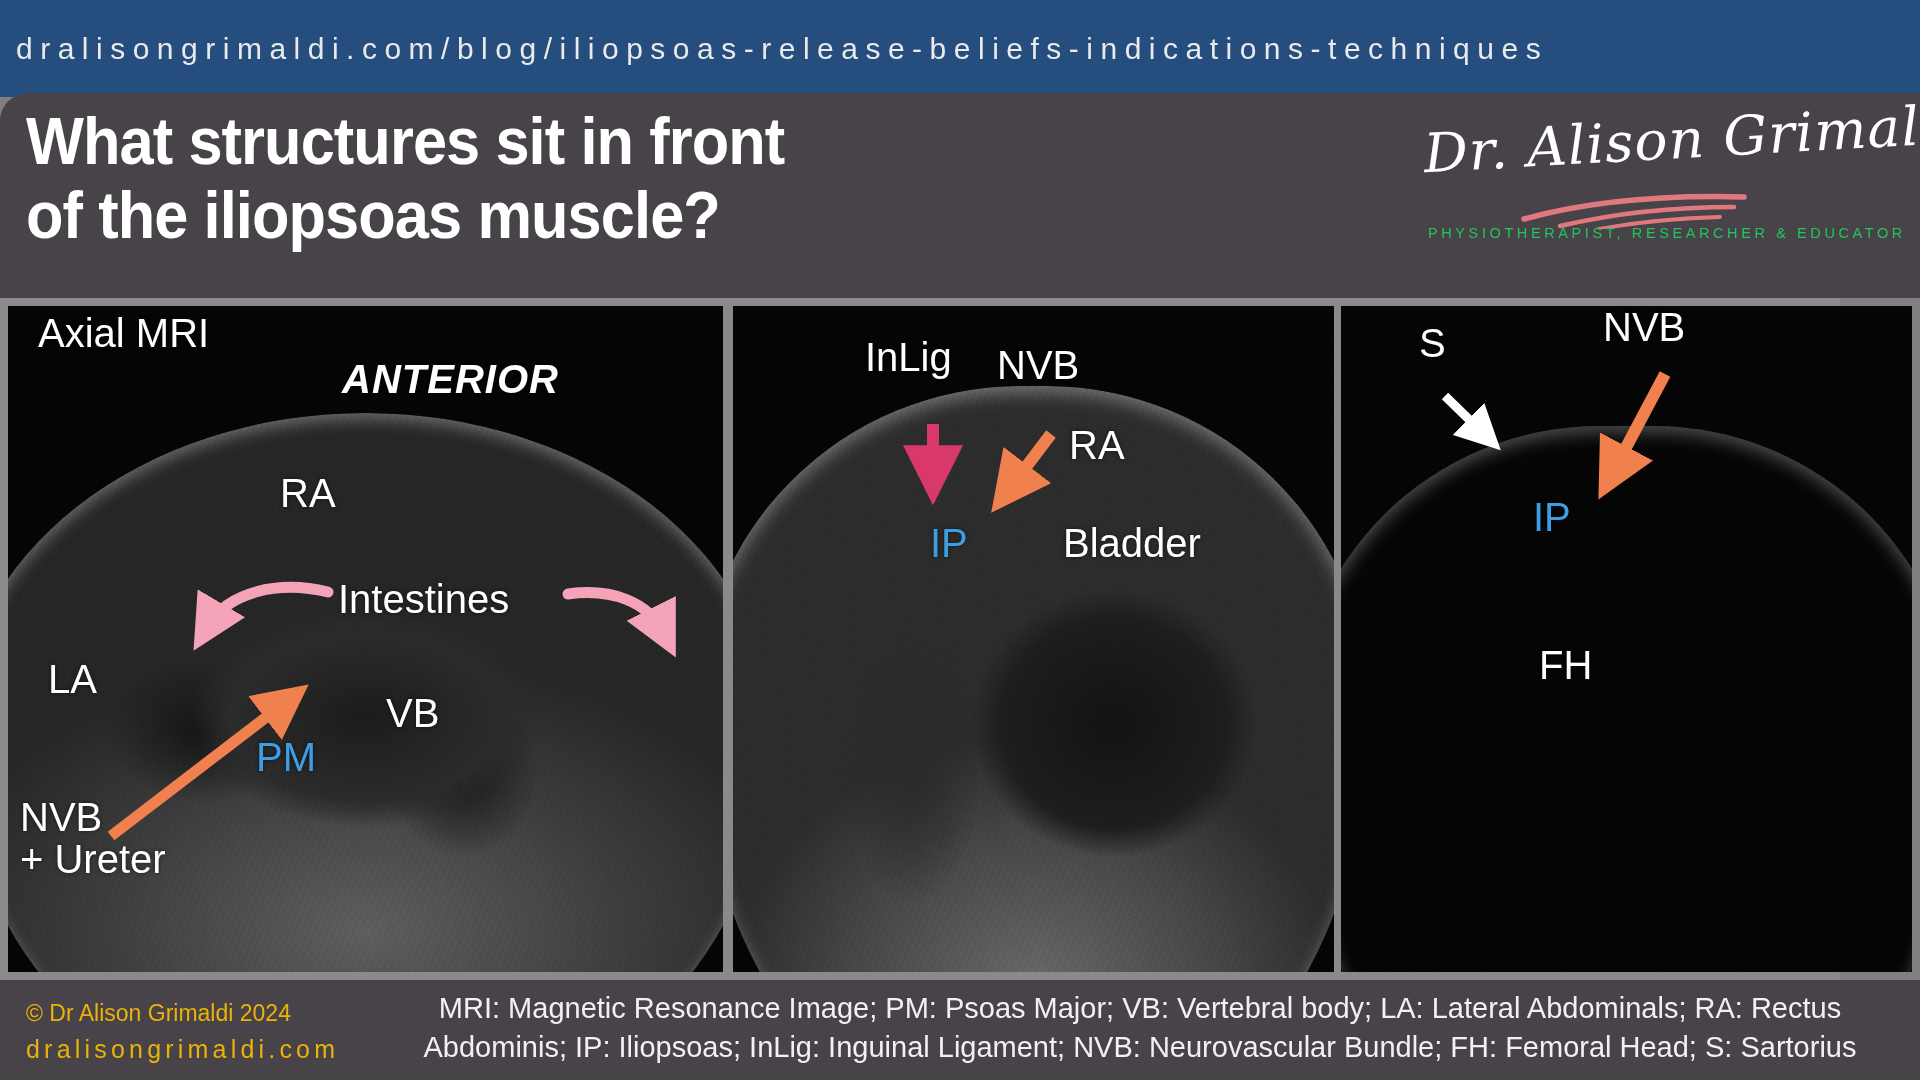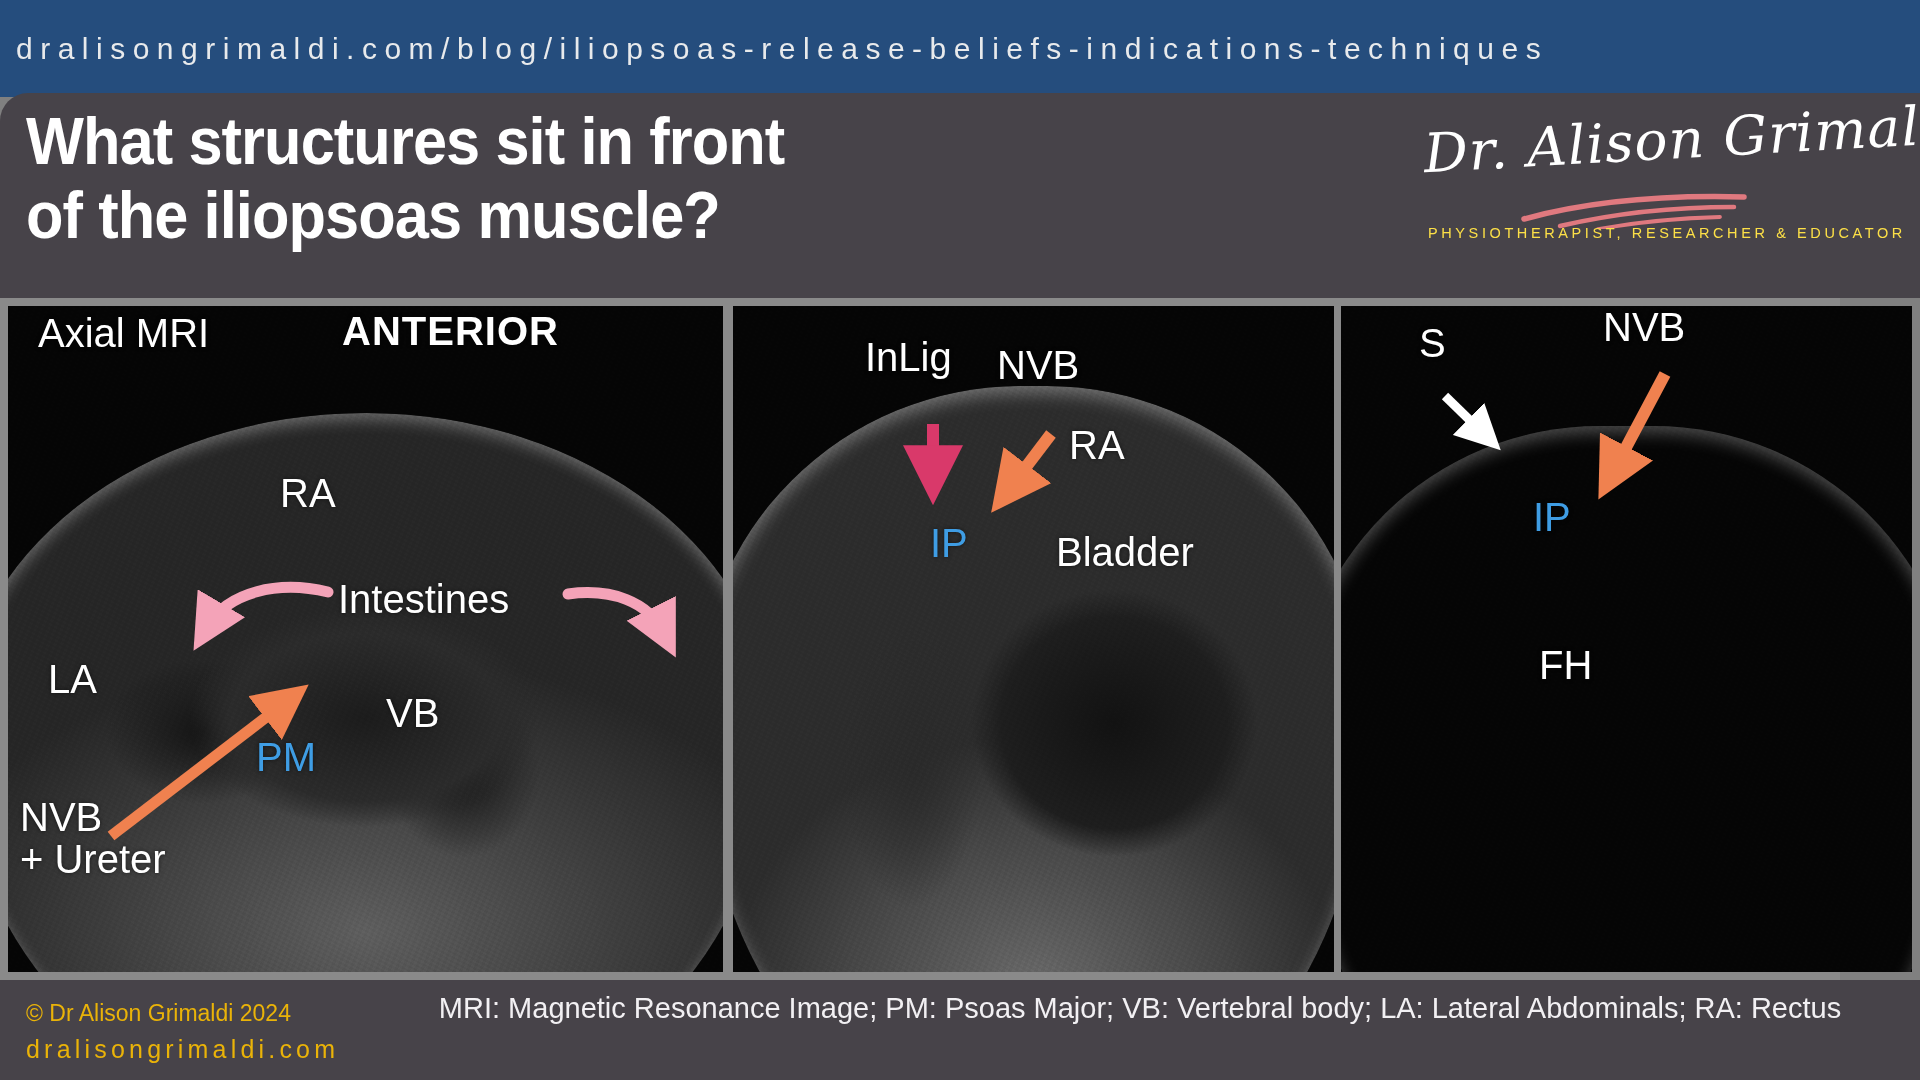--- a/index.html
+++ b/index.html
@@ -37,21 +37,21 @@
   .logo-script {
     position:absolute; left:0; top:2px; width:470px; text-align:center;
     color:#ffffff; font-family:"DejaVu Serif", serif;
     font-style:italic; font-size:54px; font-weight:400;
     letter-spacing:1px; transform:rotate(-3.2deg) scaleX(1.02);
     transform-origin:center center; white-space:nowrap;
   }
   .swoosh { position:absolute; left:92px; top:86px; width:240px; height:36px; }
   .logo-tag {
     position:absolute; left:0; top:118px; width:470px; text-align:center;
-    color:#fde047; font-size:14.5px; letter-spacing:3.6px; white-space:nowrap;
+    color:#22c55e; font-size:14.5px; letter-spacing:3.6px; white-space:nowrap;
   }
 
   
   .strip { position:absolute; left:0; top:298px; width:1840px; height:682px; background:#8a8a8a; }
 
   .panel { position:absolute; top:8px; height:666px; overflow:hidden; background:#000; }
   .p1 { left:8px;    width:715px; }
   .p2 { left:733px;  width:601px; }
   .p3 { left:1341px; width:571px; }
 
@@ -94,21 +94,21 @@
   .noise {
     position:absolute; inset:0; opacity:.28; mix-blend-mode:overlay;
     background-image:
       repeating-linear-gradient(27deg, rgba(255,255,255,.07) 0 2px, rgba(0,0,0,.07) 2px 4px),
       repeating-linear-gradient(113deg, rgba(255,255,255,.05) 0 3px, rgba(0,0,0,.05) 3px 6px);
   }
 
   
   .lbl { position:absolute; color:#ffffff; font-size:40px; line-height:1.05; white-space:pre-line; text-shadow:0 0 4px rgba(0,0,0,.55); }
   .lbl.blue { color:#3f9de4; }
-  .lbl.ital { font-weight:600; letter-spacing:1px; }
+  .lbl.ital { font-style:italic; font-weight:600; letter-spacing:1px;margin-top:48px; }
 
   svg.ov { position:absolute; inset:0; width:100%; height:100%; overflow:visible; }
 
   
   .footer {
     position:absolute; left:0; top:980px; width:1920px; height:100px;
     background:#474349;
   }
   .copy { position:absolute; left:26px; top:16px; color:#eab308; font-size:23px; line-height:1.5; }
   .copy .site { letter-spacing:4.2px; font-size:25px; display:block; }
@@ -194,21 +194,21 @@
           </marker>
         </defs>
         <line x1="200" y1="118" x2="200" y2="168" stroke="#d9396a" stroke-width="12" marker-end="url(#cr2)"></line>
         <line x1="318" y1="128" x2="277" y2="182" stroke="#f0814f" stroke-width="12" marker-end="url(#o2)"></line>
       </svg>
 
       <div class="lbl" style="left:132px; top:30px;">InLig</div>
       <div class="lbl" style="left:264px; top:38px;">NVB</div>
       <div class="lbl" style="left:336px; top:118px;">RA</div>
       <div class="lbl blue" style="left:197px; top:216px;">IP</div>
-      <div class="lbl" style="left:323px; top:216px;margin-top:9px;">Bladder</div>
+      <div class="lbl" style="left:330px; top:216px;">Bladder</div>
     </div>
 
     <div class="panel p3">
       <div class="mri">
         <div class="mri-bg"></div>
           <div class="body3"></div>
           <div class="noise"></div>
       </div>
 
       <svg class="ov" viewBox="0 0 571 666">
@@ -231,16 +231,17 @@
     </div>
   </div>
 
   <div class="footer">
     <div class="copy">
       <span>© Dr Alison Grimaldi 2024</span>
       <span class="site">dralisongrimaldi.com</span>
     </div>
     <div class="legend">
       <div>MRI: Magnetic Resonance Image; PM: Psoas Major; VB: Vertebral body; LA: Lateral Abdominals; RA: Rectus</div>
+      <div>Abdominis; IP: Iliopsoas; InLig: Inguinal Ligament; NVB: Neurovascular Bundle; FH: Femoral Head; S: Sartorius</div>
     </div>
   </div>
 
 </div>
 
 </body></html>

